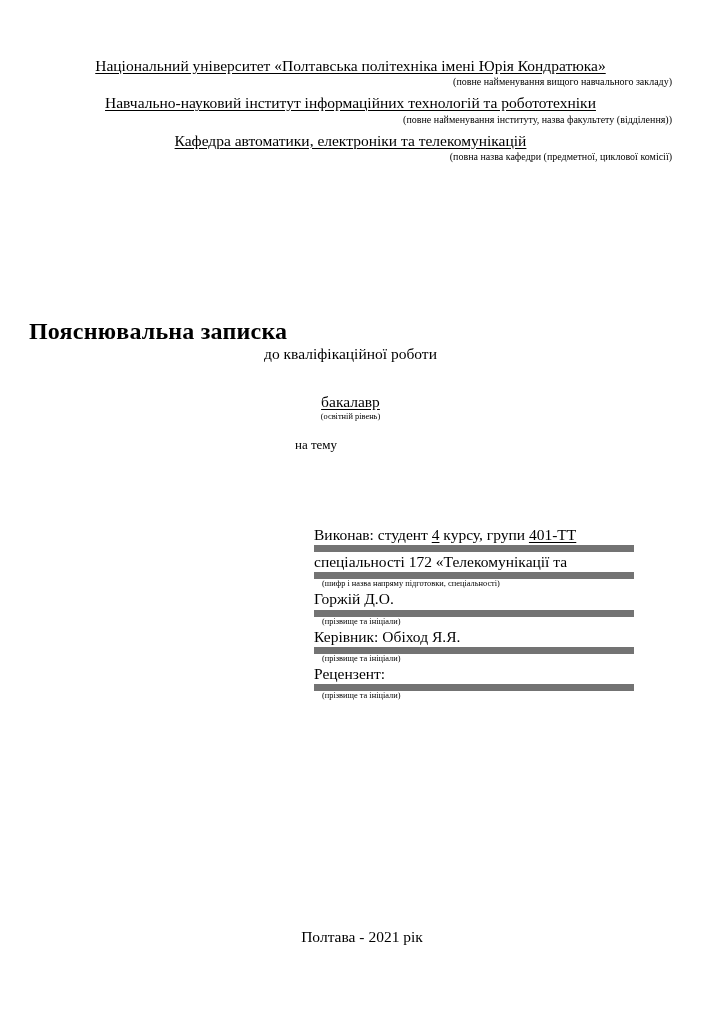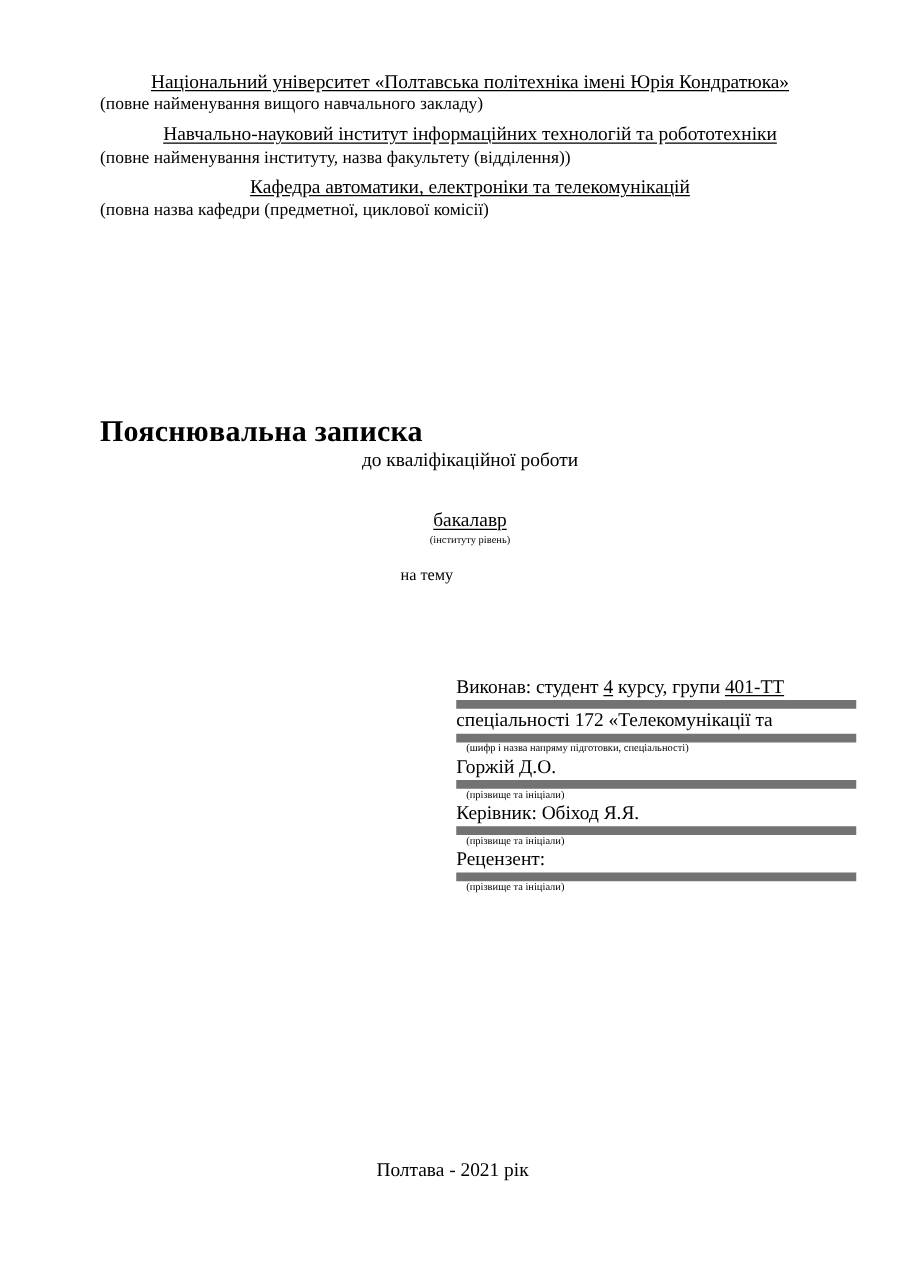--- a/index.html
+++ b/index.html
@@ -12,33 +12,33 @@
     height: 1024px;
     font-family: "Liberation Serif", "DejaVu Serif", serif;
     color: #000000;
     position: relative;
     overflow: hidden;
   }
   .page {
     width: 724px;
     height: 1024px;
     box-sizing: border-box;
-    padding: 56px 52px 30px 80px;
+    padding: 56px 52px 30px 29px;
     position: relative;
   }
   .head-line {
     font-size: 15.5px;
     line-height: 1.25;
     text-align: center;
     text-decoration: underline;
     text-underline-offset: 2px;
   }
   .head-note {
-    font-size: 14px;
-    text-align: left;
+    font-size: 10px;
+    text-align: right;
     line-height: 1.2;
     margin-top: 1px;
     margin-bottom: 5px;
   }
   .spacer-1 { height: 150px; }
   .doc-title {
     font-size: 24px;
     font-weight: bold;
     text-align: left;
     letter-spacing: 0.2px;
@@ -131,21 +131,21 @@
   </div>
 
   <div class="spacer-1"></div>
 
   <div class="doc-title">Пояснювальна записка</div>
   <div class="doc-subtitle">до кваліфікаційної роботи</div>
 
   <div class="spacer-2"></div>
 
   <div class="degree">бакалавр</div>
-  <div class="degree-note">(інституту рівень)</div>
+  <div class="degree-note">(освітній рівень)</div>
 
   <div class="theme-row">
     <div class="theme-label">на тему</div>
   </div>
 
   <div class="spacer-3"></div>
 
   <div class="signblock">
 
     <div class="sb-line underline-row">

